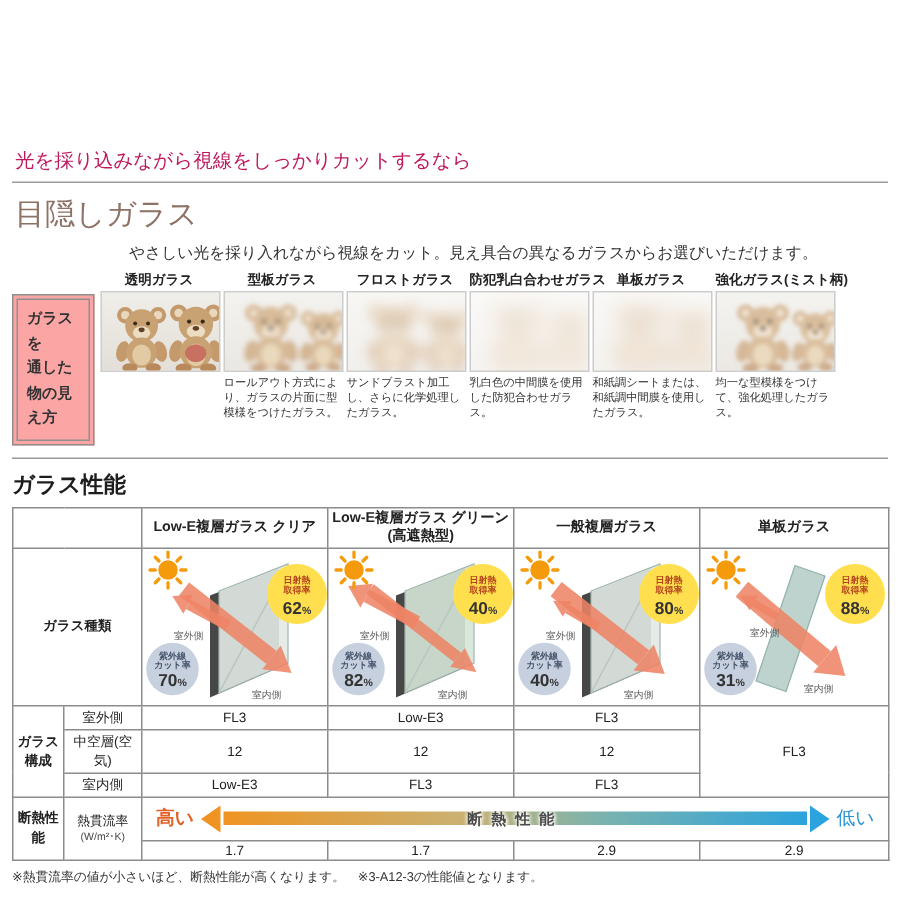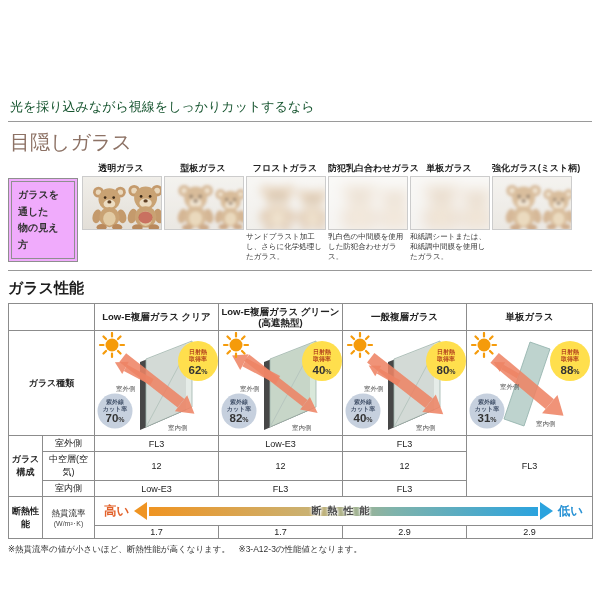--- a/index.html
+++ b/index.html
@@ -5,27 +5,27 @@
   :root{
     --title-brown:#8d7265; --sun-orange:#f59b0b; --arrow-coral:#ee8465;
     --badge-yellow:#ffdf4d; --badge-blue:#c6d0de;
     --scale-high:#e2622b; --scale-low:#2a93d5;
     --grad-left:#ef9422; --grad-right:#2ba3de;
   }
   *{box-sizing:border-box;margin:0;padding:0}
   html,body{width:600px;height:600px;background:#fff;overflow:hidden}
   body{font-family:"Liberation Sans","DejaVu Sans",sans-serif;color:#333;padding:98px 8px 0}
   .ml{white-space:pre-line}
-  .tagline{font-size:13px;color:#14532d;padding:0 0 5px 2px;border-bottom:1px solid #9a9a9a}
+  .tagline{font-size:13px;color:#be185d;padding:0 0 5px 2px;border-bottom:1px solid #9a9a9a}
   .title{font-size:20px;font-weight:normal;color:var(--title-brown,#8d7265);margin:7px 0 6px 2px}
   .desc{font-size:10.5px;color:#333;margin:0 0 4px 78px}
   .rec{font-size:10.5px;font-weight:bold;color:#222;margin:0 0 10px 78px}
   .strip{display:flex;gap:4px;align-items:flex-start}
-  .side-box{width:70px;border:4px double #8f8f8f;padding:5px 6px;font-size:10px;font-weight:bold;
-            line-height:1.65;color:#333;margin-top:16px;white-space:pre-line;background:#f0abfc}
+  .side-box{width:55px;border:4px double #8f8f8f;padding:5px 6px;font-size:10px;font-weight:bold;
+            line-height:1.65;color:#333;margin-top:16px;white-space:pre-line;background:#fca5a5}
   .sample{width:78px;flex:0 0 auto}
   .s-label{font-size:9px;font-weight:bold;color:#222;height:14px;text-align:center;white-space:nowrap}
   .photo{position:relative;width:80px;height:54px;border:1px solid #ccc;overflow:hidden;
          background:linear-gradient(#f0eee9,#e3dfd8)}
   .photo svg.bears{position:absolute;left:0;top:0;width:80px;height:54px}
   .veil{position:absolute;inset:0;background:#fff}
   .s0 .bears{filter:none}.s0 .veil{opacity:0}
   .s1 .bears{filter:blur(1.8px)}.s1 .veil{opacity:.28}
   .s2 .bears{filter:blur(4px)}.s2 .veil{opacity:.5}
   .s3 .bears{filter:blur(7px)}.s3 .veil{opacity:.68}
@@ -39,21 +39,21 @@
   tr.hdr td{height:27px;font-size:9.5px;font-weight:bold;line-height:1.25}
   .rowlab{font-size:9.5px;font-weight:bold;color:#222}
   .sublab{font-size:8.5px}
   tr.small td{height:13px}
   .diag{padding:0}
   .diag svg{display:block;width:124px;height:102px;margin:0 auto}
   .uvlab div{font-size:8.5px}.uvlab .unit{font-size:7px;color:#444}
   .scalecell{padding:0}
   .scale{display:flex;align-items:center;height:22px;padding:13px 8px;gap:2px}
   .hi{color:var(--scale-high,#e2622b);font-weight:bold;font-size:12.5px;margin-right:3px}
-  .lo{color:var(--scale-low,#2a93d5);font-weight:bold;font-size:12.5px;margin-left:3px}
+  .lo{color:var(--scale-low,#2a93d5);font-weight:normal;font-size:12.5px;margin-left:3px}
   .head-l{width:0;height:0;border:9px solid transparent;border-left:none;border-right:13px solid var(--grad-left,#ef9422)}
   .head-r{width:0;height:0;border:9px solid transparent;border-right:none;border-left:13px solid var(--grad-right,#2ba3de)}
   .bar{flex:1;height:9px;position:relative;
        background:linear-gradient(90deg,var(--grad-left,#ef9422),#c9b274 42%,#7fb3ab 63%,var(--grad-right,#2ba3de))}
   .mid{position:absolute;left:50%;top:50%;transform:translate(-50%,-50%);font-size:10px;font-weight:bold;
        color:#4a4a4a;letter-spacing:6px;white-space:nowrap;text-shadow:0 0 3px #fff,0 0 3px #fff,1px 1px 2px #fff}
   .vals td{font-size:9.5px}
   .foot{font-size:8.5px;color:#333;margin-top:5px}
   
   .pane-edge{fill:#474747}
@@ -92,20 +92,21 @@
     <ellipse cx="30" cy="47" rx="8" ry="9" fill="#e2cba4"></ellipse>
     <ellipse cx="20" cy="58" rx="6.5" ry="4" fill="#b9895c"></ellipse>
       <ellipse cx="40" cy="58" rx="6.5" ry="4" fill="#b9895c"></ellipse>
   </g>
 </svg>
 
 <div class="page">
 
   <div class="tagline">光を採り込みながら視線をしっかりカットするなら</div>
   <h1 class="title">目隠しガラス</h1>
+  <p class="desc">やさしい光を採り入れながら視線をカット。見え具合の異なるガラスからお選びいただけます。</p>
 
   <div class="strip">
     <div class="side-box">ガラスを
 通した
 物の見え方</div>
 
     <div class="sample s0">
       <div class="s-label">透明ガラス</div>
       <div class="photo">
         <svg class="bears" viewBox="0 0 80 54" preserveAspectRatio="xMidYMax meet">
@@ -120,20 +121,21 @@
 
     <div class="sample s1">
       <div class="s-label">型板ガラス</div>
       <div class="photo">
         <svg class="bears" viewBox="0 0 80 54" preserveAspectRatio="xMidYMax meet">
           <use href="#teddy" transform="translate(6,3) scale(0.82)"></use>
           <use href="#teddy" transform="translate(44,8) scale(0.72)"></use>
         </svg>
         <div class="veil"></div>
       </div>
+      <div class="s-cap">ロールアウト方式により、ガラスの片面に型模様をつけたガラス。</div>
     </div>
 
     <div class="sample s2">
       <div class="s-label">フロストガラス</div>
       <div class="photo">
         <svg class="bears" viewBox="0 0 80 54" preserveAspectRatio="xMidYMax meet">
           <use href="#teddy" transform="translate(6,3) scale(0.82)"></use>
           <use href="#teddy" transform="translate(44,8) scale(0.72)"></use>
         </svg>
         <div class="veil"></div>
@@ -167,20 +169,21 @@
 
     <div class="sample s5">
       <div class="s-label">強化ガラス(ミスト柄)</div>
       <div class="photo">
         <svg class="bears" viewBox="0 0 80 54" preserveAspectRatio="xMidYMax meet">
           <use href="#teddy" transform="translate(6,3) scale(0.82)"></use>
           <use href="#teddy" transform="translate(44,8) scale(0.72)"></use>
         </svg>
         <div class="veil"></div>
       </div>
+      <div class="s-cap">均一な型模様をつけて、強化処理したガラス。</div>
     </div>
   </div>
 
   <div class="rule2"></div>
   <h2 class="sec-title">ガラス性能</h2>
 
   <table class="perf">
     <colgroup>
         <col style="width:34px">
         <col style="width:52px">

